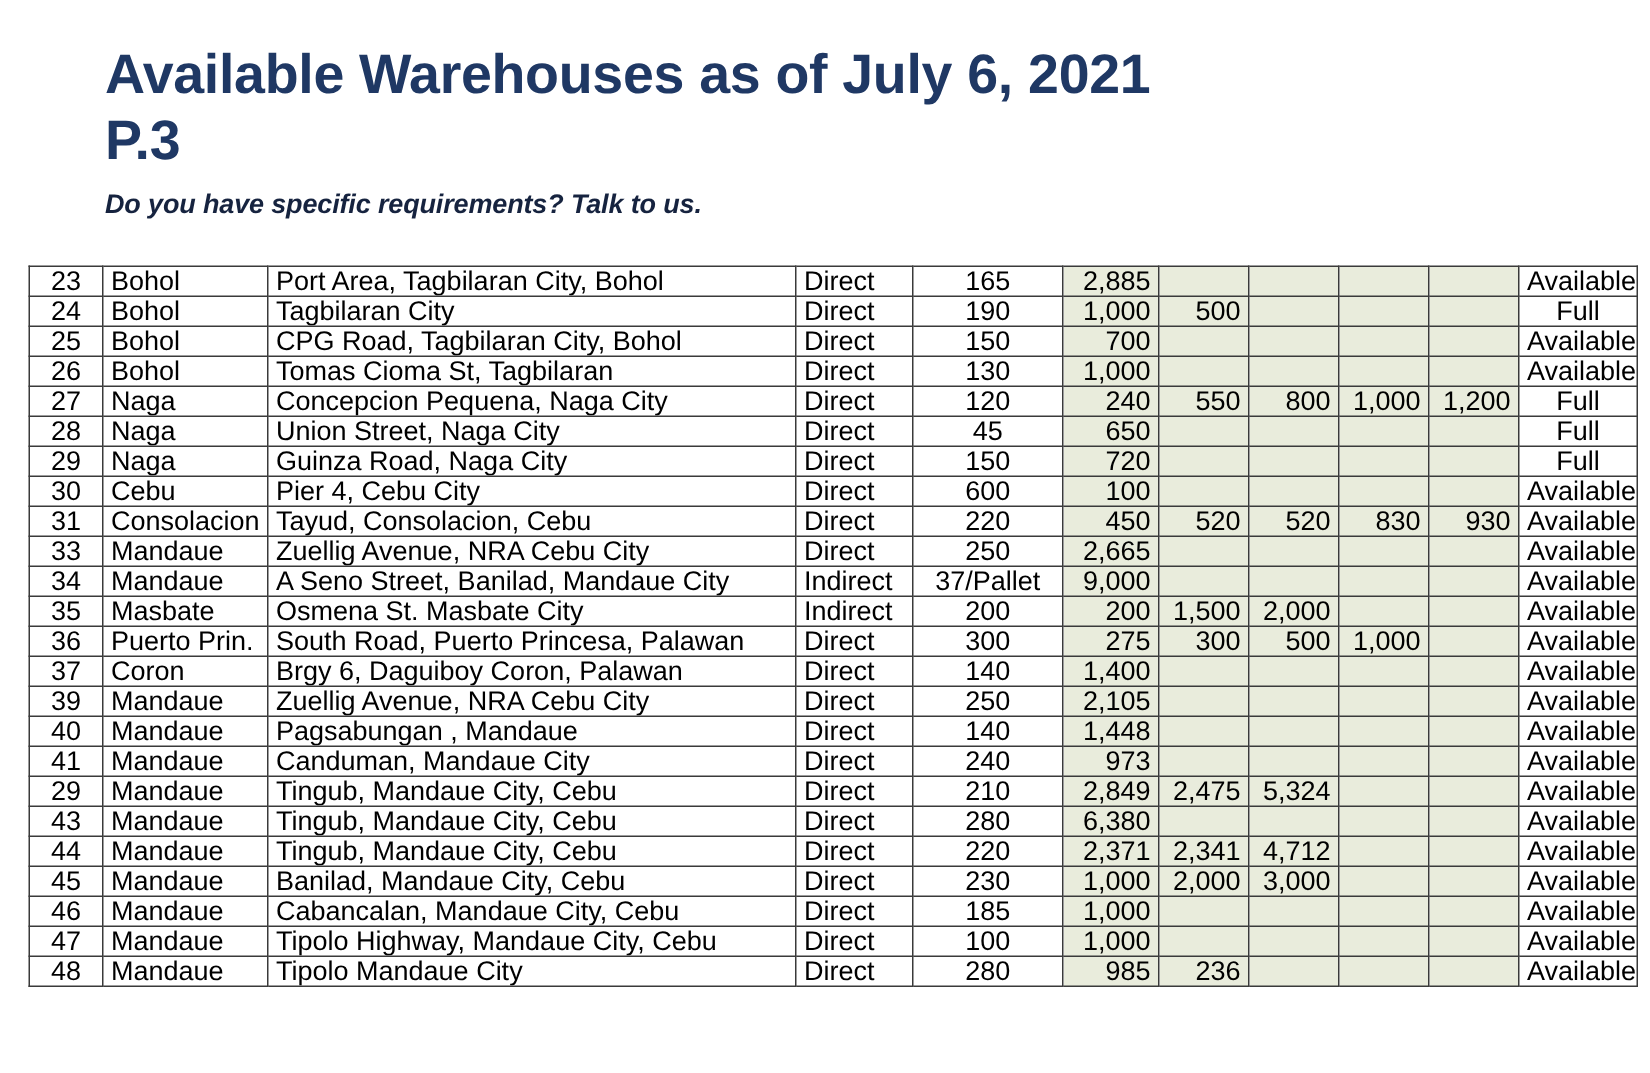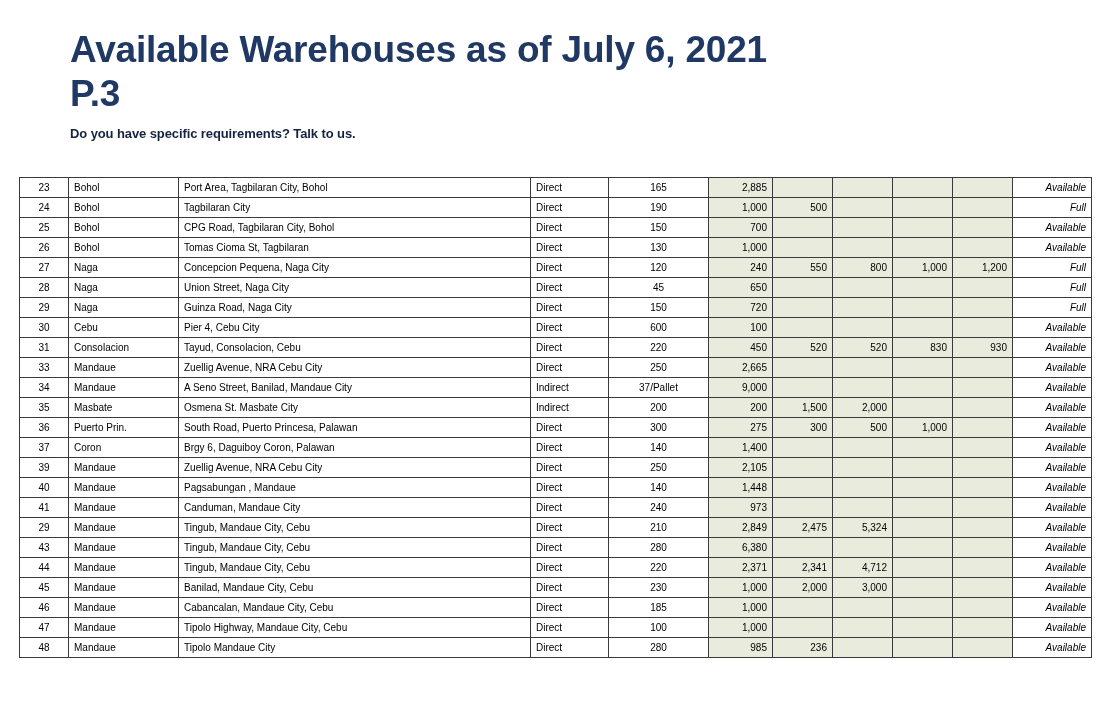--- a/index.html
+++ b/index.html
@@ -31,39 +31,40 @@
     color: #1f3864;
     font-size: 37px;
     font-weight: bold;
     line-height: 1.18;
     letter-spacing: -0.2px;
     margin: 0;
     white-space: pre-line;
   }
   .doc-subtitle {
     color: #16233f;
-    font-size: 13px;
+    font-size: 18px;
     font-weight: bold;
     margin: 0;
     padding-top: 11px;
     letter-spacing: -0.1px;
+    font-style: italic;
   }
 
   
   .table-wrap {
     position: absolute;
     left: 19px;
     top: 177px;
     width: 1072px;
   }
   table.wh {
     border-collapse: collapse;
     width: 1072px;
     table-layout: fixed;
-    font-size: 10px;
+    font-size: 18px;
     color: #000000;
   }
   table.wh td {
     border: 1px solid #3a3a3a;
     height: 19px;
     padding: 0 5px;
     white-space: nowrap;
     overflow: hidden;
     line-height: 19px;
     vertical-align: middle;
@@ -81,21 +82,21 @@
   col.c-n4     { width: 60px; }
   col.c-n5     { width: 60px; }
   col.c-status { width: 79px; }
 
   td.idx    { text-align: center; }
   td.loc    { text-align: left; }
   td.addr   { text-align: left; }
   td.type   { text-align: left; }
   td.rate   { text-align: center; }
   td.num    { text-align: right; background: #e9ecdc; }
-  td.status { text-align: right; font-style: italic; }
+  td.status { text-align: center; }
 </style>
 </head>
 <body>
 
 <div id="page">
 
   <div class="heading-block">
     <h1 class="doc-title">Available Warehouses as of July 6, 2021
 P.3</h1>
     <p class="doc-subtitle">Do you have specific requirements? Talk to us.</p>

